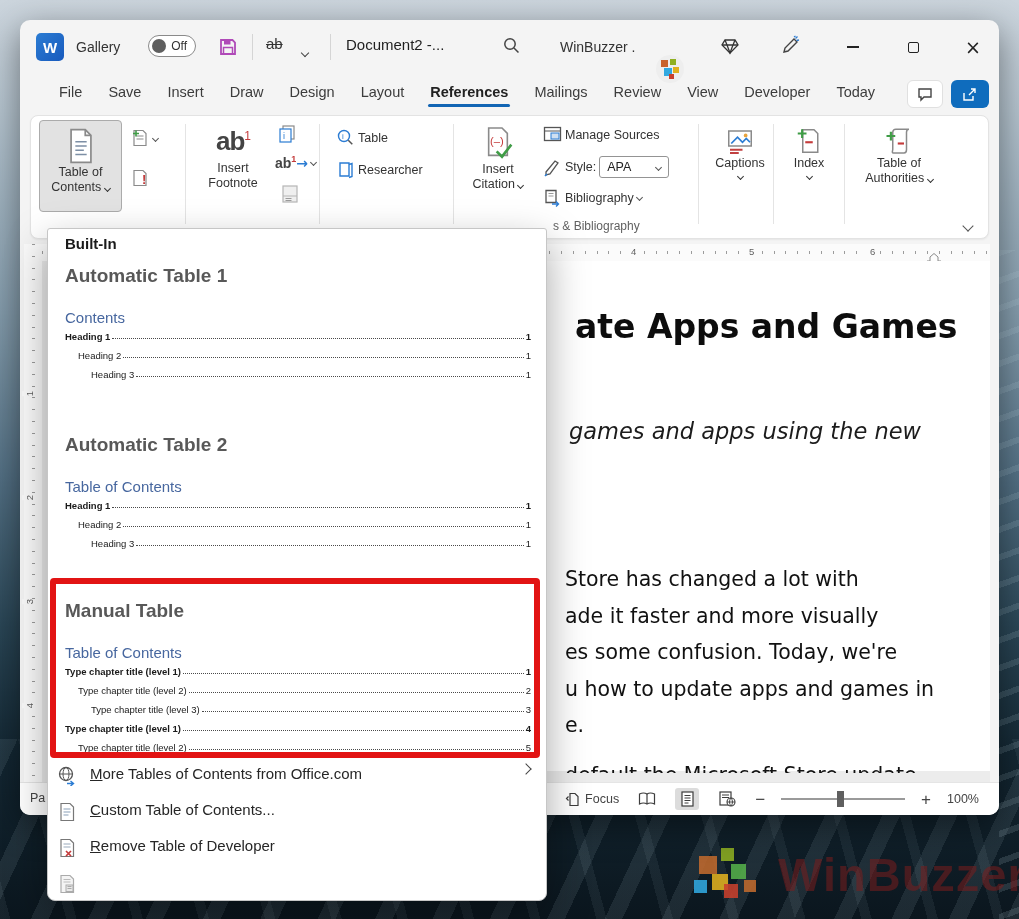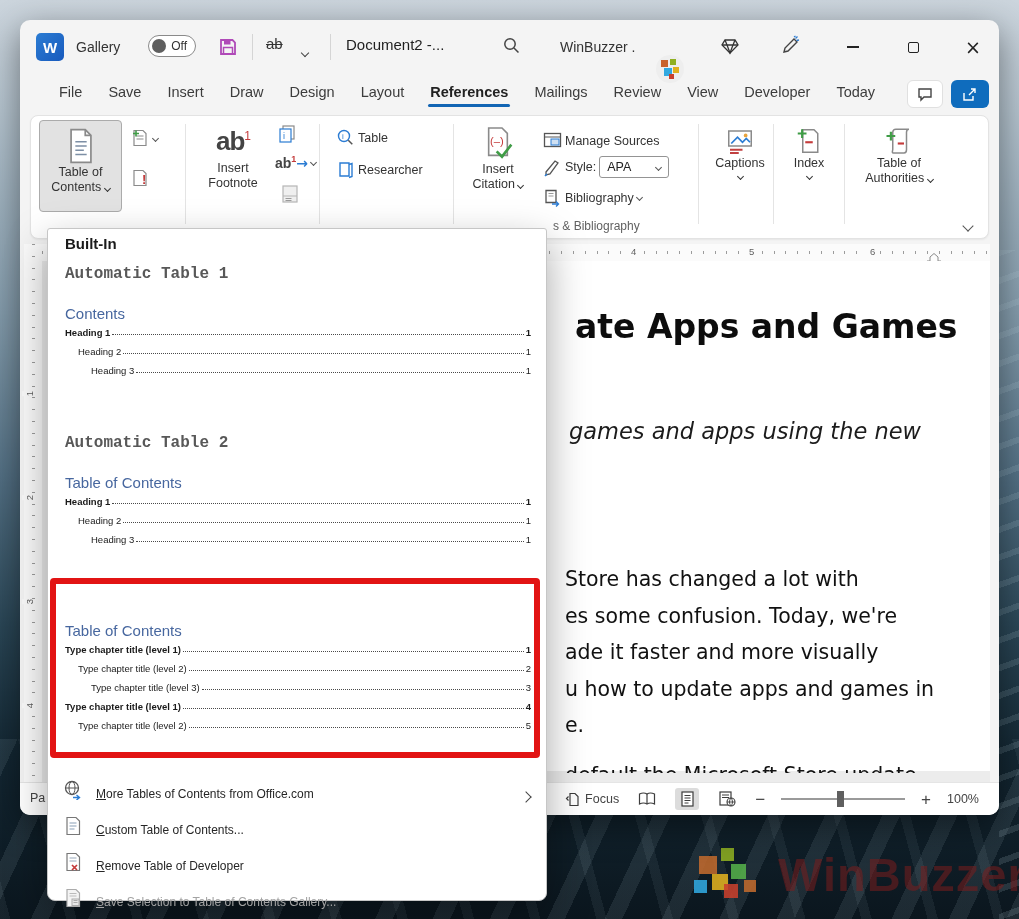--- a/index.html
+++ b/index.html
@@ -98,29 +98,29 @@
   .sb-active { background:#dcdcdc; border-radius:3px; }
   .zoom-track { position:relative; width:124px; height:2px; background:#9a9a9a; }
   .zoom-handle { position:absolute; left:56px; top:-7px; width:7px; height:16px; background:#5f5f5f; }
   .zoom-pm { font-size:17px; color:#444; line-height:17px; }
 
   
   .dropdown { position:absolute; left:47px; top:228px; width:500px; height:673px; z-index:50;
     background:#fff; border:1px solid #c6c6c6; border-radius:3px 3px 8px 8px; box-shadow:0 16px 40px rgba(0,0,0,.35); }
   .dd-header { position:absolute; left:17px; top:6px; font-size:15px; font-weight:bold; color:#1b1b1b; }
   .gallery { position:absolute; left:4px; width:492px; padding:0 13px; }
-  .g-title { font-size:16px; font-weight:bold; color:#585858;font-family:Liberation Mono, monospace; }
+  .g-title { font-size:19px; font-weight:bold; color:#585858; }
   .g-heading { font-size:15px; color:#47679f; margin-top:22px; }
   .toc-row { height:19px; display:flex; align-items:flex-end; font-size:9.5px; color:#1a1a1a; padding-bottom:3px; }
   .toc-row .t { white-space:nowrap; }
   .toc-row .dots { flex:1; border-bottom:1.3px dotted #4a4a4a; margin:0 2px 3px; }
   .b { font-weight:bold; }
   .lvl2 { padding-left:13px; } .lvl3 { padding-left:26px; }
   .dd-menu { position:absolute; left:0; right:0; top:536px; }
-  .menu-item { height:36px; display:flex; align-items:flex-end; padding:0 14px; font-size:12px; color:#262626; position:relative; }
+  .menu-item { height:36px; display:flex; align-items:flex-start; padding:0 8px; font-size:15px; color:#262626; position:relative; }
   .mi-icon { width:22px; height:22px; margin-right:12px; display:flex; align-items:center; justify-content:center; }
   .menu-item .lbl::first-letter { text-decoration:underline; }
   .menu-item.disabled { color:#a3a3a3; }
   .mi-sub { position:absolute; right:16px; width:8px; height:8px; border-right:1.7px solid #444; border-bottom:1.7px solid #444; transform:rotate(-45deg); }
 
   
   .redbox { position:absolute; left:50px; top:578px; width:490px; height:180px; z-index:70;
     border:6px solid #e21414; border-radius:4px; }
 
   
@@ -303,21 +303,21 @@
 
     <div class="big-btn" style="left:432px;top:4px;width:70px;height:92px">
       <svg width="32" height="36" viewBox="0 0 24 27">
           <path d="M5 1.5h10l4 4V22H5z" fill="#fff" stroke="#8a8a8a" stroke-width="1.2"></path>
           <text x="6" y="14" font-size="8.5" fill="#c43b3b">(–)</text>
           <path d="M11 19l4 4 7-9" fill="none" stroke="#3f9c46" stroke-width="2"></path>
         </svg>
       <span class="lbl">Insert</span>
       <span class="lbl"><span>Citation</span> <span class="chev" style="width:5px;height:5px"></span></span>
     </div>
-    <div class="mini" style="left:512px;top:16px">
+    <div class="mini" style="left:512px;top:10px">
       <svg width="19" height="17" viewBox="0 0 19 17">
           <rect x="1.5" y="1.5" width="16" height="13" fill="#fff" stroke="#555" stroke-width="1.3"></rect>
           <path d="M1.5 5h16" stroke="#555"></path>
           <rect x="8" y="7" width="8" height="6" fill="#cfe0f2" stroke="#2b7cd3"></rect>
         </svg>
       <span class="rlabel">Manage Sources</span>
     </div>
     <div class="mini" style="left:512px;top:40px">
       <svg width="19" height="19" viewBox="0 0 19 19">
           <path d="M3 14L12 3l3 2-8 11-4 1z" fill="none" stroke="#555" stroke-width="1.3"></path>
@@ -397,22 +397,22 @@
     <span class="vnum" style="top:350px">3</span>
     <span class="vnum" style="top:454px">4</span>
   </div>
 
   <div class="docarea">
     <div class="page"></div>
     <div class="doc-h1">ate Apps and Games</div>
     <div class="doc-sub">games and apps using the new</div>
     <div class="doc-body">
       <div>Store has changed a lot with</div>
+      <div>ade it faster and more visually</div>
       <div>es some confusion. Today, we're</div>
-      <div>ade it faster and more visually</div>
       <div>u how to update apps and games in</div>
       <div>e.</div>
     </div>
     <div class="doc-clip">default the Microsoft Store update</div>
   </div>
 
   <div class="statusbar">
     <span class="sb-left">Pa</span>
     <div class="sb-right">
       <span style="display:flex;align-items:center;gap:5px">
@@ -489,20 +489,21 @@
         <span class="p">1</span>
       </div>
     <div class="toc-row lvl3">
         <span class="t">Heading 3</span>
         <span class="dots"></span>
         <span class="p">1</span>
       </div>
   </div>
 
   <div class="gallery" style="top:371px">
+    <div class="g-title">Manual Table</div>
     <div class="g-heading">Table of Contents</div>
     <div class="toc-row lvl1">
         <span class="t b">Type chapter title (level 1)</span>
         <span class="dots"></span>
         <span class="p b">1</span>
       </div>
     <div class="toc-row lvl2">
         <span class="t">Type chapter title (level 2)</span>
         <span class="dots"></span>
         <span class="p">2</span>
@@ -558,18 +559,17 @@
     </div>
     <div class="menu-item disabled">
       <span class="mi-icon">
         <svg width="18" height="20" viewBox="0 0 18 20">
             <path d="M3 1.5h9l3.5 3.5v13.5H3z" fill="#f4f4f4" stroke="#ababab" stroke-width="1.2"></path>
             <path d="M5.5 5.5h7M5.5 8h7" stroke="#bbb" stroke-width="1.1"></path>
             <rect x="8" y="11" width="7" height="6.5" fill="#e8e8e8" stroke="#ababab"></rect>
             <path d="M9.5 12.5h4M9.5 14.5h4" stroke="#ababab"></path>
           </svg>
       </span>
-      <span class="lbl">Save Selection to Table of Contents Gallery...</span>
     </div>
   </div>
 </div>
 
 <div class="redbox"></div>
 
 </body></html>

